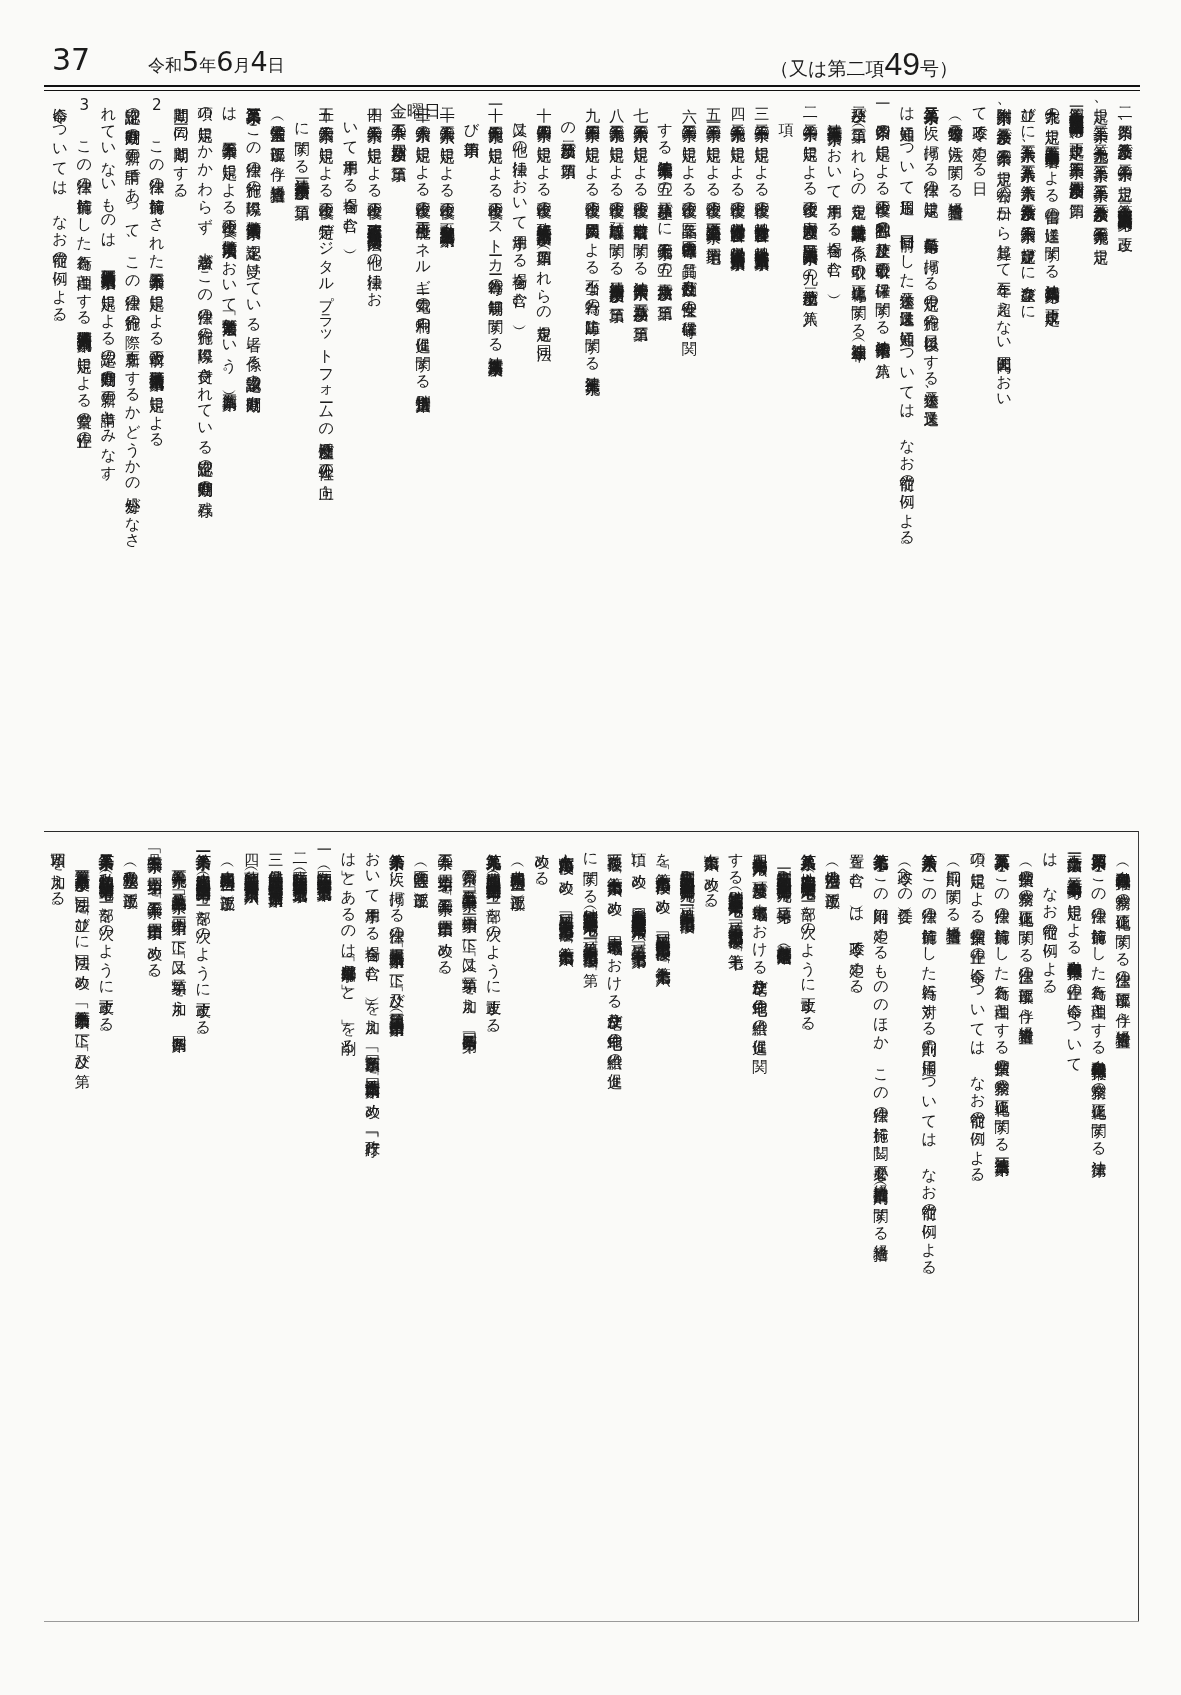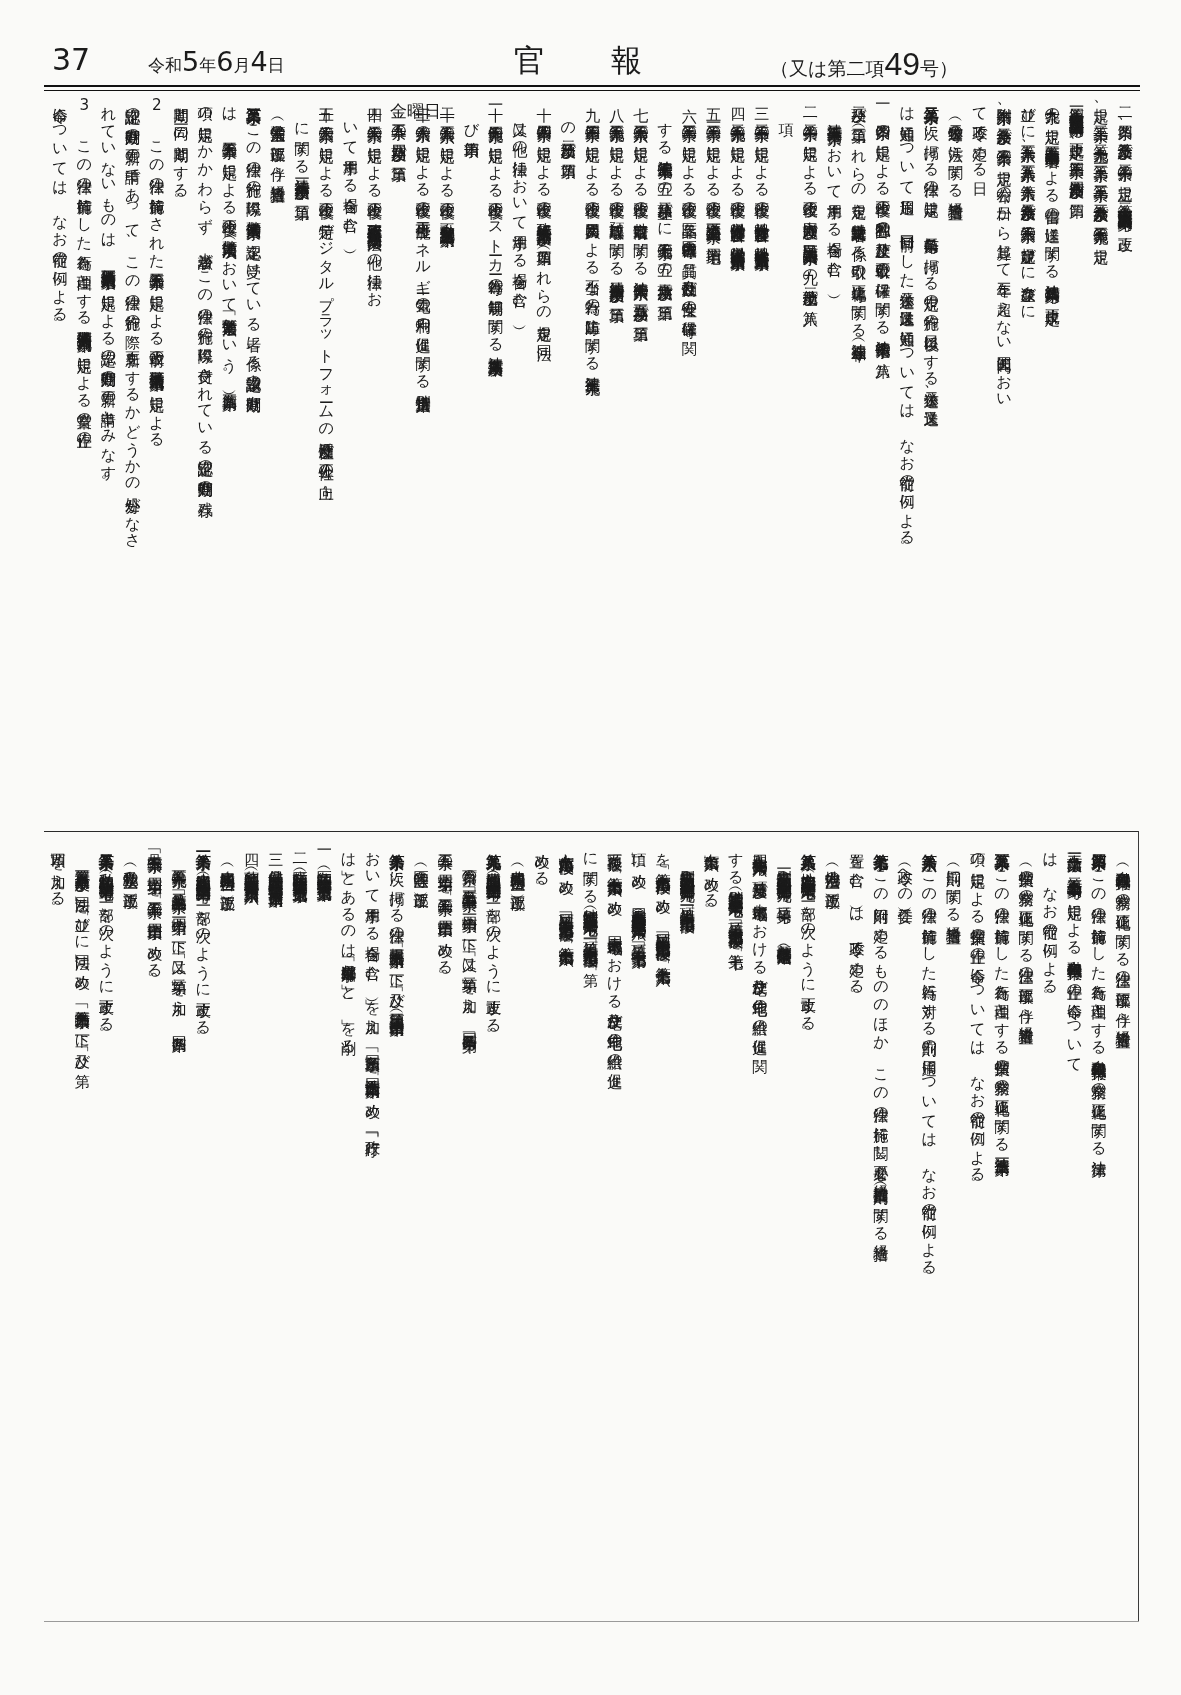--- a/index.html
+++ b/index.html
@@ -53,21 +53,20 @@
 <body>
 
 <div class="page">
 
   <div class="hdr-item h-pagenum">37</div>
 
   <div class="hdr-item h-date"><span>令和</span><span class="big">5</span><span>年</span><span class="big">6</span><span>月</span><span class="big">4</span><span>日</span></div>
 
   <div class="hdr-item h-weekday">金曜日</div>
 
-  <div class="hdr-item h-title">官報</div>
 
   <div class="hdr-item h-issue"><span>（又は第二項</span><span class="big">49</span><span>号）</span></div>
 
   <div class="rule rule-a"></div>
   <div class="rule rule-b"></div>
   <div class="rule rule-divider"></div>
   <div class="rule rule-vert"></div>
   <div class="rule rule-bottom"></div>
 
   <div class="band band-top" id="band-top">

